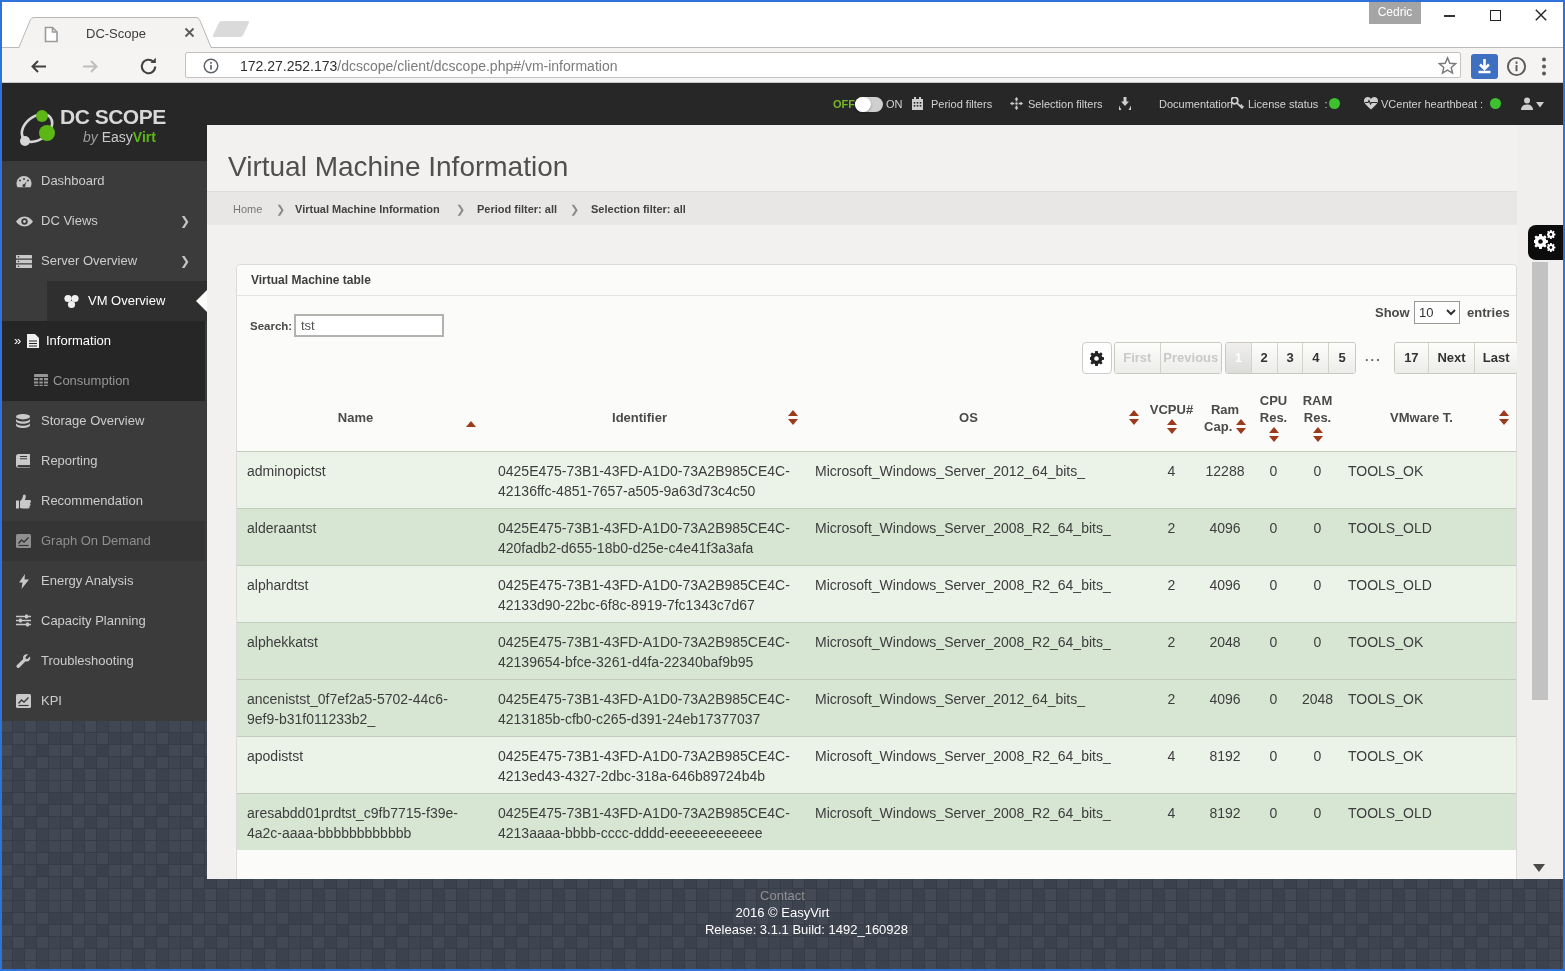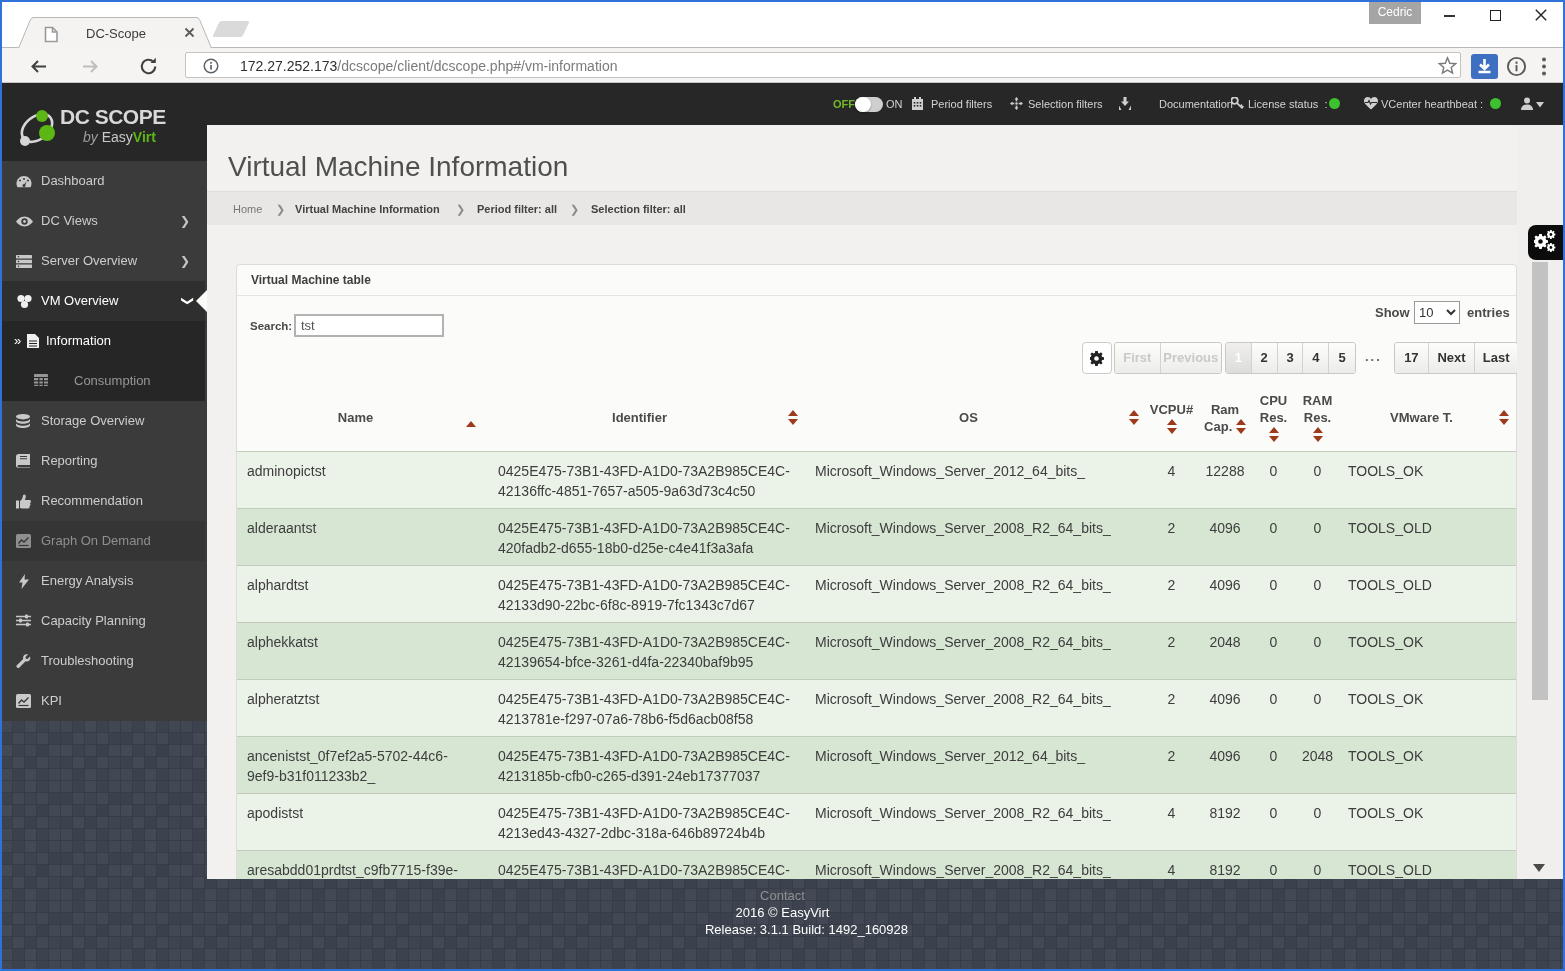--- a/index.html
+++ b/index.html
@@ -261,21 +261,21 @@
         </g>
         <g fill="#3b3b3b">
           <circle cx="2.5" cy="2.7" r=".8"></circle>
           <circle cx="2.5" cy="7.5" r=".8"></circle>
           <circle cx="2.5" cy="12.3" r=".8"></circle>
         </g>
       </svg>
       <span class="mlbl">Server Overview</span>
       <span class="mchev">❯</span>
     </div>
-  <div class="mitem" style="top:281px;background:#2f2f2f;color:#fff;">
+  <div class="mitem" style="top:281px;background:#2f2f2f;color:#fff;margin-left:47px;">
       <svg width="17" height="15" viewBox="0 0 17 15">
         <g fill="#efefef">
           <circle cx="5" cy="4.5" r="3.6"></circle>
           <circle cx="12" cy="4.5" r="3.6"></circle>
           <circle cx="8.5" cy="10.5" r="3.6"></circle>
         </g>
       </svg>
       <span class="mlbl">VM Overview</span>
       <span class="mchev" style="color:#fff;right:12px;"><span style="display:inline-block;transform:rotate(90deg);">❯</span></span>
     </div>
@@ -291,21 +291,21 @@
     </div>
   <div class="mitem" style="top:361px;background:#262626;color:#969696;">
       <svg style="left:34px;" width="14" height="12" viewBox="0 0 14 12">
         <g fill="#969696">
           <rect x="0" y="0" width="14" height="12" rx="1"></rect>
         </g>
         <g stroke="#262626" stroke-width="1.2">
           <path d="M0 3.5 h14 M0 6.8 h14 M0 10.1 h14 M4.8 3.5 v8.5 M9.4 3.5 v8.5"></path>
         </g>
       </svg>
-      <span class="mlbl" style="left:53px;margin-left:21px;">Consumption</span>
+      <span class="mlbl" style="left:53px;">Consumption</span>
     </div>
   <div class="mitem" style="top:401px;">
       <svg width="14" height="15" viewBox="0 0 14 15">
         <g fill="#c9c9c9">
           <ellipse cx="7" cy="2.7" rx="7" ry="2.7"></ellipse>
           <path d="M0 4.8 C0 6.3 3.1 7.5 7 7.5 C10.9 7.5 14 6.3 14 4.8 V7 C14 8.5 10.9 9.7 7 9.7 C3.1 9.7 0 8.5 0 7 Z"></path>
           <path d="M0 9 C0 10.5 3.1 11.7 7 11.7 C10.9 11.7 14 10.5 14 9 V11.3 C14 12.8 10.9 14 7 14 C3.1 14 0 12.8 0 11.3 Z"></path>
         </g>
       </svg>
       <span class="mlbl">Storage Overview</span>
@@ -472,30 +472,20 @@
         <tr class="even">
             <td>alphekkatst</td>
             <td>0425E475-73B1-43FD-A1D0-73A2B985CE4C-42139654-bfce-3261-d4fa-22340baf9b95</td>
             <td>Microsoft_Windows_Server_2008_R2_64_bits_</td>
             <td class="num">2</td>
             <td class="num">2048</td>
             <td class="num">0</td>
             <td class="num">0</td>
             <td style="padding-left:7px;">TOOLS_OK</td>
           </tr>
-        <tr class="odd">
-            <td>alpheratztst</td>
-            <td>0425E475-73B1-43FD-A1D0-73A2B985CE4C-4213781e-f297-07a6-78b6-f5d6acb08f58</td>
-            <td>Microsoft_Windows_Server_2008_R2_64_bits_</td>
-            <td class="num">2</td>
-            <td class="num">4096</td>
-            <td class="num">0</td>
-            <td class="num">0</td>
-            <td style="padding-left:7px;">TOOLS_OK</td>
-          </tr>
         <tr class="even">
             <td class="c1">ancenistst_0f7ef2a5-5702-44c6-9ef9-b31f011233b2_</td>
             <td>0425E475-73B1-43FD-A1D0-73A2B985CE4C-4213185b-cfb0-c265-d391-24eb17377037</td>
             <td>Microsoft_Windows_Server_2012_64_bits_</td>
             <td class="num">2</td>
             <td class="num">4096</td>
             <td class="num">0</td>
             <td class="num">2048</td>
             <td style="padding-left:7px;">TOOLS_OK</td>
           </tr>

